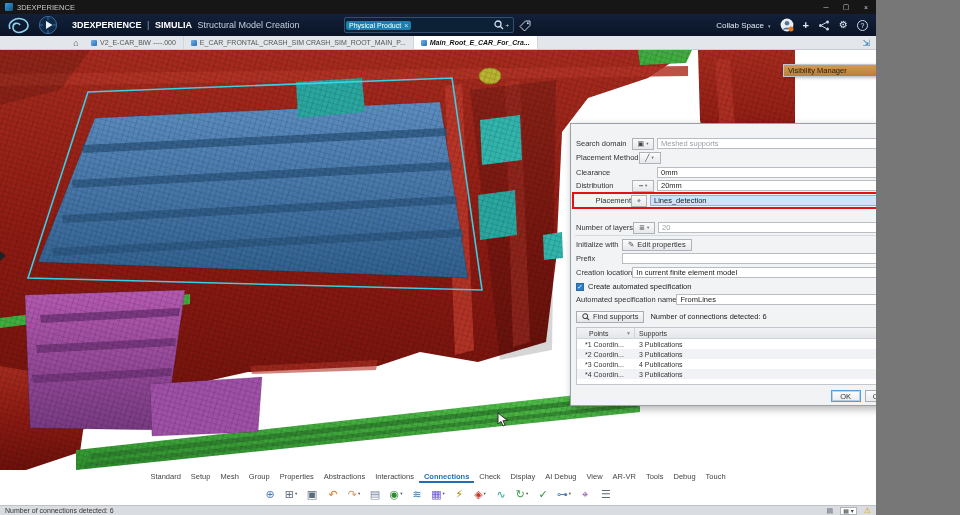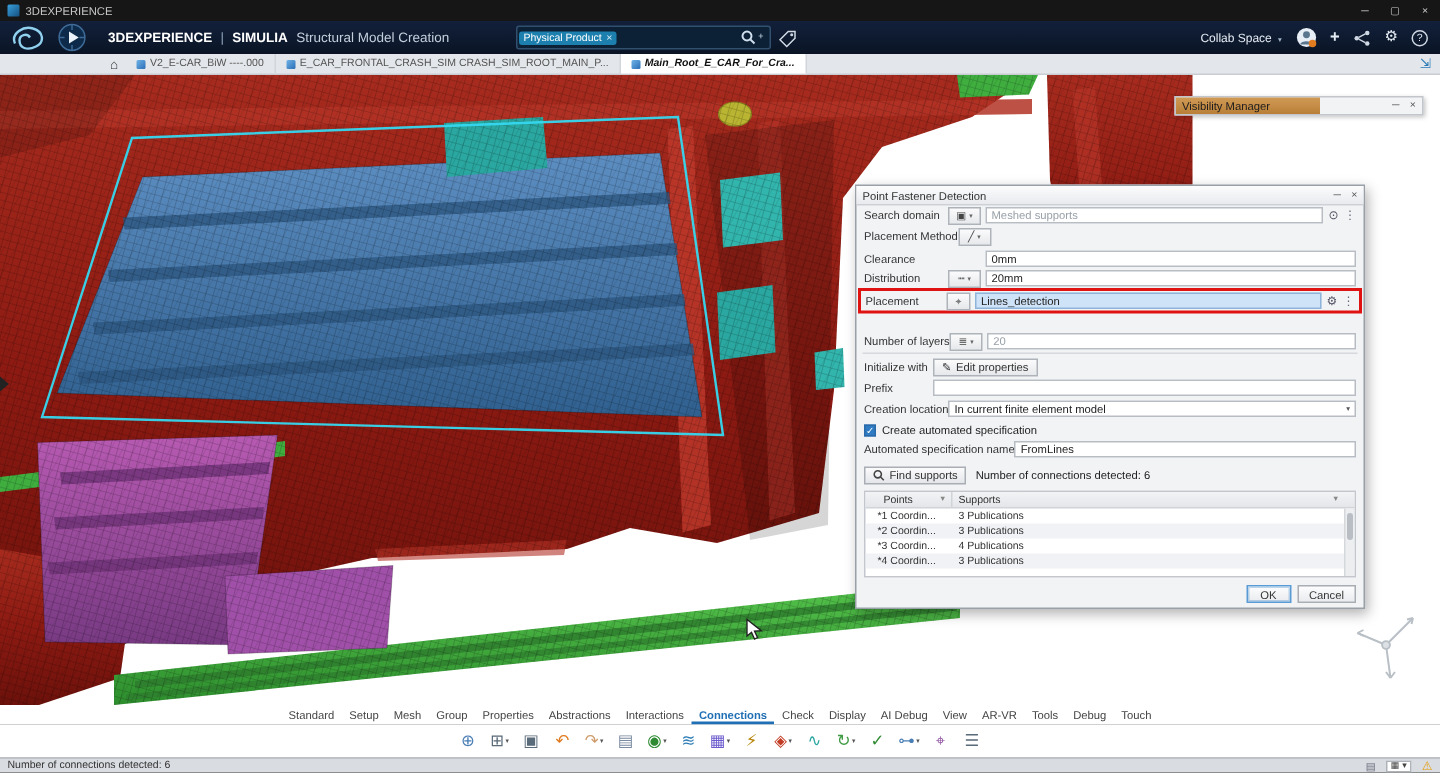--- a/index.html
+++ b/index.html
@@ -1,17 +1,17 @@
 <!DOCTYPE html>
 <html><head>
 <meta charset="utf-8">
 <style>
   *{box-sizing:border-box;margin:0;padding:0}
   html,body{background:#777;}
-  .stage{position:relative;width:960px;height:515px;overflow:hidden;background:#404040;
+  .stage{position:relative;width:876px;height:515px;overflow:hidden;background:#14b8a6;
     font-family:"Liberation Sans","DejaVu Sans",sans-serif;color:#222;}
 
   
   .titlebar{position:absolute;left:0;top:0;width:100%;height:14px;background:#161616;
     display:flex;align-items:center;font-size:7.5px;color:#c8c8c8;}
   .tb-logo{width:8px;height:8px;margin:0 4px 0 5px;background:linear-gradient(135deg,#39a0dd,#15507e);border-radius:1px;flex:0 0 auto;}
   .tb-controls{margin-left:auto;display:flex;height:100%;}
   .tb-btn{width:20px;height:100%;display:flex;align-items:center;justify-content:center;font-size:7px;color:#cfcfcf;}
 
   
@@ -80,21 +80,21 @@
   .dbtn-ico{flex:0 0 22px;height:12px;margin-right:3px;background:linear-gradient(#fbfbfc,#e6e8eb);
     border:1px solid #aeb3ba;display:flex;align-items:center;justify-content:center;gap:2px;font-size:7px;color:#444;}
   .dbtn-ico .c{font-size:4.5px;color:#666;}
   .dbtn-pick{flex:0 0 16px;height:12px;margin-right:3px;background:linear-gradient(#fbfbfc,#e6e8eb);
     border:1px solid #aeb3ba;display:flex;align-items:center;justify-content:center;font-size:7px;color:#444;}
   .spacer25{flex:0 0 25px;}
   .dicon{flex:0 0 10px;text-align:center;color:#556;font-size:8px;margin-left:2px;}
   .dots{flex:0 0 6px;color:#667;font-size:8px;margin-left:2px;text-align:center;}
   .placement-row{position:absolute;left:1px;right:1px;top:68px;height:17px;border:2px solid #e01313;
     display:flex;align-items:center;padding:0 3px;}
-  .placement-row .dlabel{flex-basis:54px;}
+  .placement-row .dlabel{flex-basis:54px;text-align:right;}
   .dsep{position:absolute;left:4px;right:4px;top:111px;border-top:1px solid #d5d8dc;}
   .edit-btn{height:12px;display:flex;align-items:center;gap:3px;background:linear-gradient(#fbfbfc,#e6e8eb);
     border:1px solid #aeb3ba;padding:0 5px;color:#333;}
   .checkbox{width:8px;height:8px;background:#2f7cc4;border:1px solid #2a6aa8;color:#fff;font-size:6.5px;
     display:flex;align-items:center;justify-content:center;margin-right:4px;flex:0 0 auto;}
   .find-btn{height:12px;display:flex;align-items:center;gap:3px;background:linear-gradient(#fbfbfc,#e4e6ea);
     border:1px solid #a9aeb5;padding:0 5px;color:#333;flex:0 0 auto;}
   .find-info{margin-left:6px;color:#222;white-space:nowrap;}
   .results{position:absolute;left:5px;right:5px;top:203px;height:58px;border:1px solid #c3c7cd;background:#fff;overflow:hidden;}
   .res-head{height:11px;background:linear-gradient(#f2f3f5,#e4e6ea);border-bottom:1px solid #d0d3d8;
@@ -352,27 +352,20 @@
           <path d="M26,28 L29,50"></path>
         <path d="M44,10 L40,11 M44,10 L43,14"></path>
           <path d="M7,20 L11,18 M7,20 L11,22"></path>
           <path d="M29,50 L26,46 M29,50 L32,46"></path>
         <circle cx="26" cy="28" r="2.6" fill="#cdd4da"></circle>
       </g>
     </svg>
   </div>
 
   <div class="dialog">
-    <div class="dlg-head">
-      <span>Point Fastener Detection</span>
-      <div class="dlg-icons">
-        <span>─</span>
-        <span>×</span>
-      </div>
-    </div>
 
     <div class="drow" style="top:13px">
       <span class="dlabel">Search domain</span>
       <span class="dbtn-ico">
         <span>▣</span>
         <span class="c">▾</span>
       </span>
       <span class="dfield gray">Meshed supports</span>
       <span class="dicon">⊙</span>
       <span class="dots">⋮</span>

